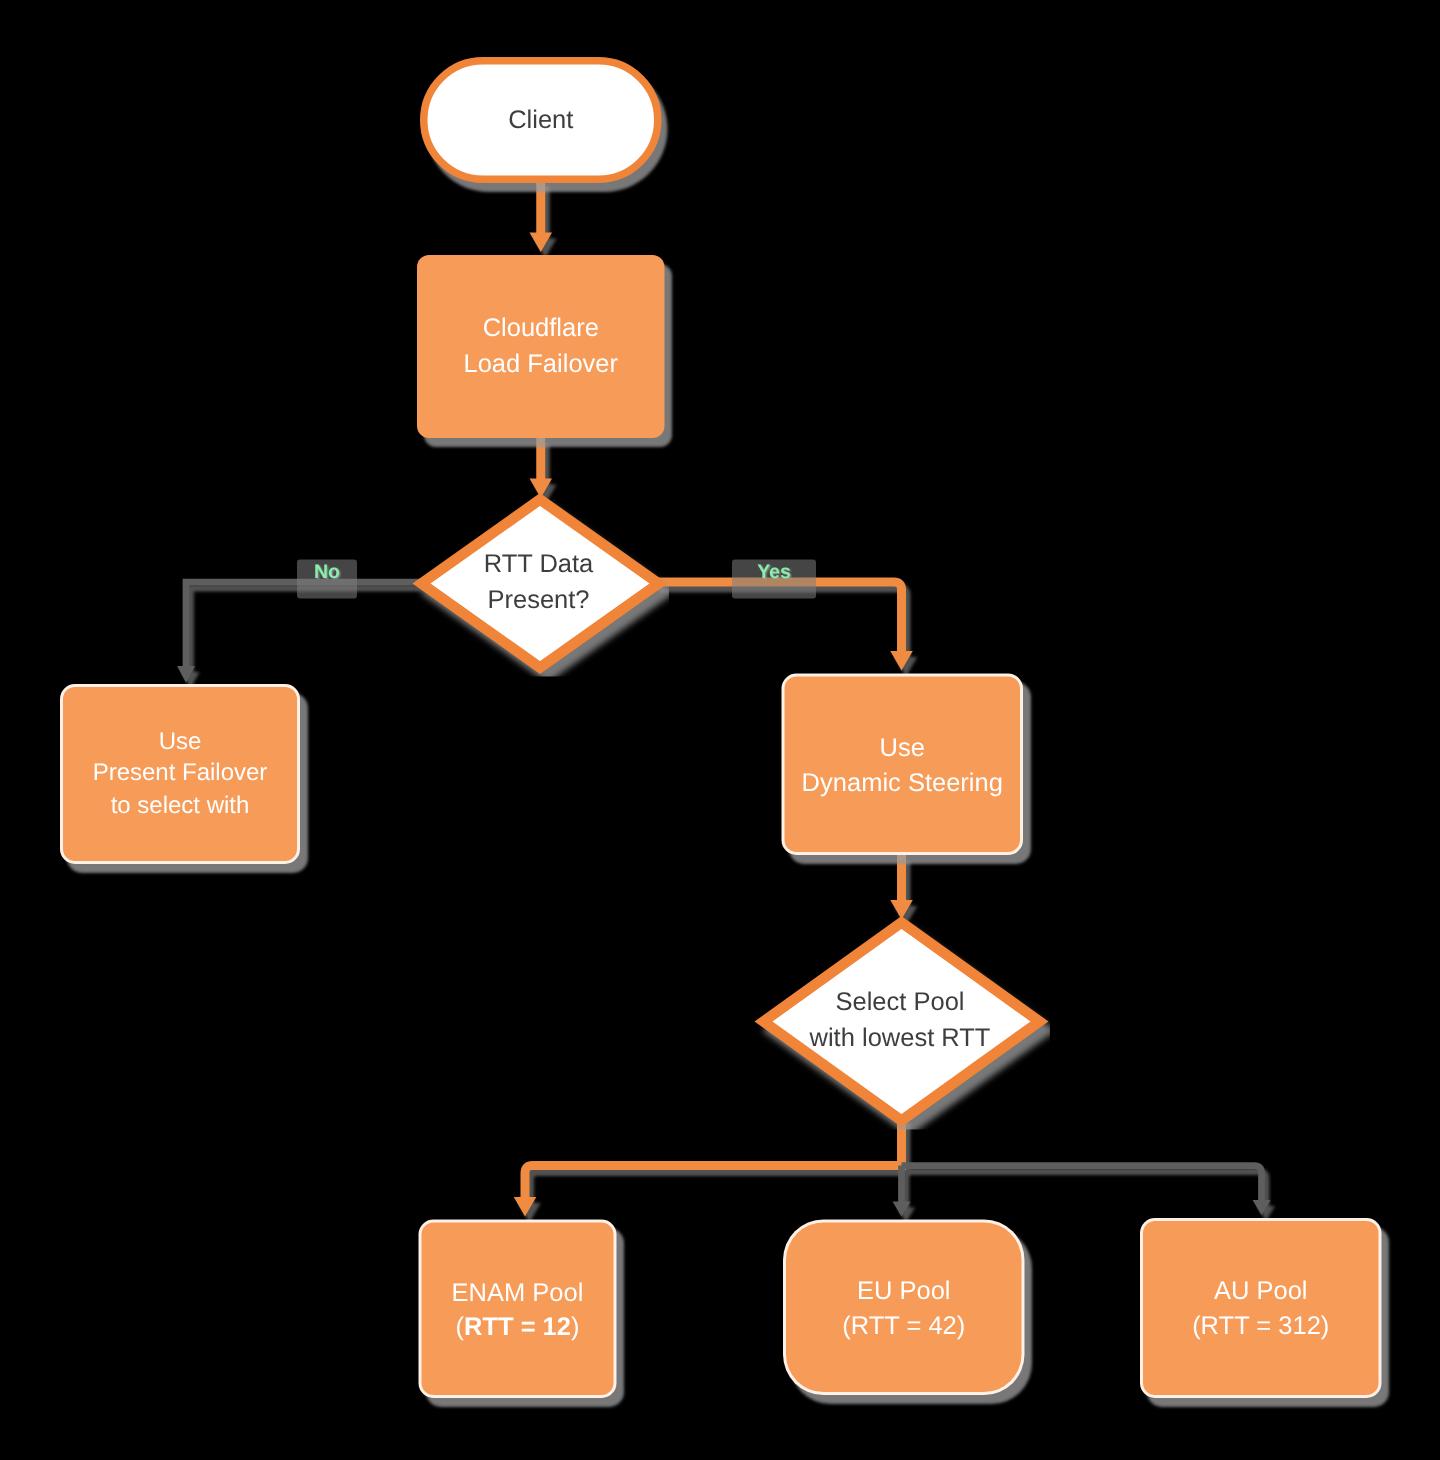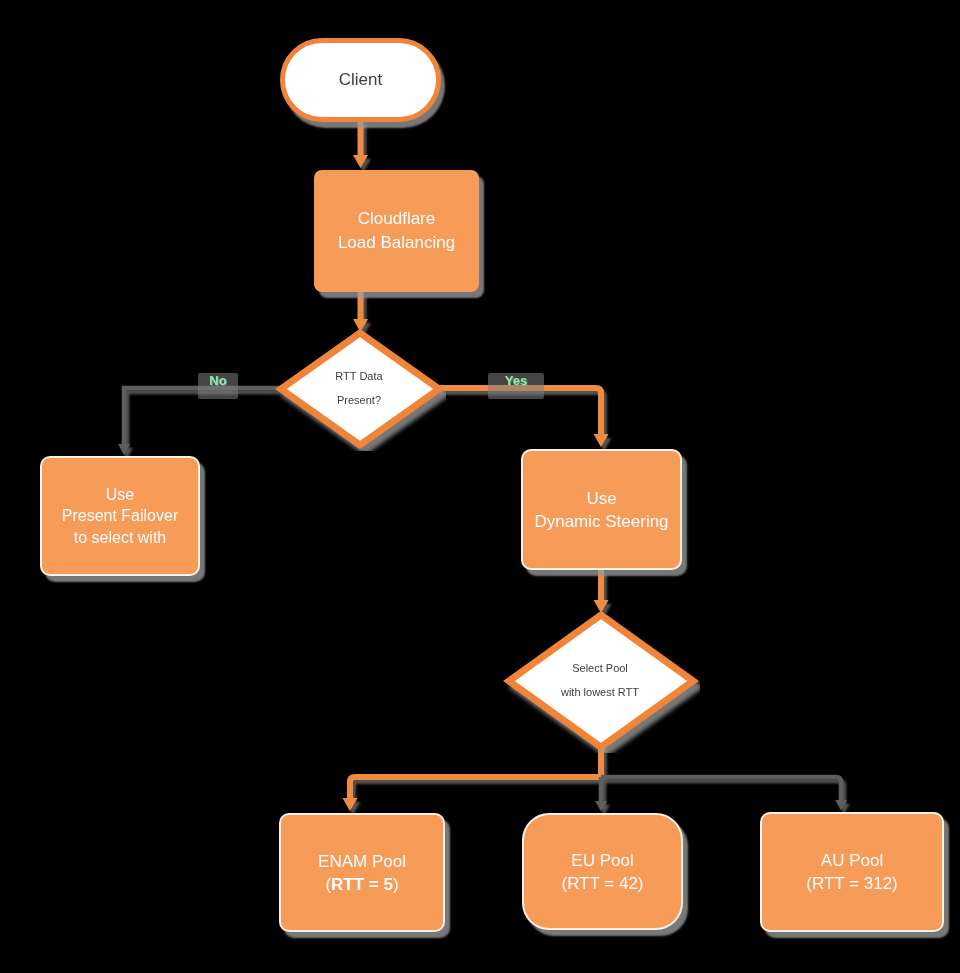--- a/index.html
+++ b/index.html
@@ -39,40 +39,40 @@
   }
   .process {
     background: var(--node-fill);
     color: var(--node-text-light);
     border: 2px solid rgba(255,249,242,0.92);
     border-radius: 10px;
     font-size: 17px;
     line-height: 23px;
     box-shadow: 5px 6px 2px rgba(154,154,154,0.78);
   }
-  .process.no-border { border: none; border-radius: 8px; line-height: 24px; margin-left: 36px; }
+  .process.no-border { border: none; border-radius: 8px; line-height: 24px; }
   .failover-lines { font-size: 16px; line-height: 21.5px; }
 
   .diamond-svg { position: absolute; z-index: 2; }
   .diamond-shape {
     fill: var(--white-fill);
     stroke: var(--node-stroke);
     stroke-width: 7;
     filter: drop-shadow(5px 6px 2px rgba(154,154,154,0.78));
   }
   .diamond-label {
     position: absolute;
     z-index: 3;
     display: flex;
     flex-direction: column;
     align-items: center;
     justify-content: center;
     text-align: center;
     color: var(--node-text-dark);
-    font-size: 11px;
+    font-size: 17px;
     line-height: 24px;
   }
   .edge-label {
     position: absolute;
     z-index: 4;
     display: flex;
     justify-content: center;
     font-size: 13px;
     font-weight: bold;
     color: #86efac;
@@ -114,21 +114,21 @@
       <polygon class="arrowhead gray" points="835,800 847,800 841,810"></polygon>
     </g>
   </svg>
 
   <div class="node terminator" style="left:280px; top:38px; width:161px; height:84px;">
     <div>Client</div>
   </div>
 
   <div class="node process no-border" style="left:278px; top:170px; width:165px; height:122px;">
     <div>Cloudflare</div>
-    <div>Load Balancing</div>
+    <div>Load Failover</div>
   </div>
 
   <svg class="diamond-svg" style="left:274px; top:327px;" width="172" height="124" viewBox="0 0 172 124">
     <polygon class="diamond-shape" points="86,6 165,62 86,118 7,62"></polygon>
   </svg>
   <div class="diamond-label" style="left:280px; top:333px; width:158px; height:110px;">
     <div>RTT Data</div>
     <div>Present?</div>
   </div>
 
@@ -151,30 +151,30 @@
   </div>
 
   <svg class="diamond-svg" style="left:502px; top:609px;" width="198" height="144" viewBox="0 0 198 144">
     <polygon class="diamond-shape" points="99,6 191,72 99,138 7,72"></polygon>
   </svg>
   <div class="diamond-label" style="left:508px; top:615px; width:184px; height:130px;">
     <div>Select Pool</div>
     <div>with lowest RTT</div>
   </div>
 
-  <div class="node process" style="left:279px; top:813px; width:166px; height:119px;">
+  <div class="node process" style="left:279px; top:813px; width:132px; height:119px;">
     <div>ENAM Pool</div>
     <div>
-      <span>(</span><b>RTT = 5</b><span>)</span>
+      <span>(</span><b>RTT = 12</b><span>)</span>
     </div>
   </div>
 
   <div class="node process" style="left:522px; top:813px; width:161px; height:117px;border-radius:27px;">
     <div>EU Pool</div>
     <div>(RTT = 42)</div>
   </div>
 
-  <div class="node process" style="left:760px; top:812px; width:184px; height:120px;">
+  <div class="node process" style="left:760px; top:812px; width:161px; height:120px;">
     <div>AU Pool</div>
     <div>(RTT = 312)</div>
   </div>
 
 </div>
 
 </body></html>

